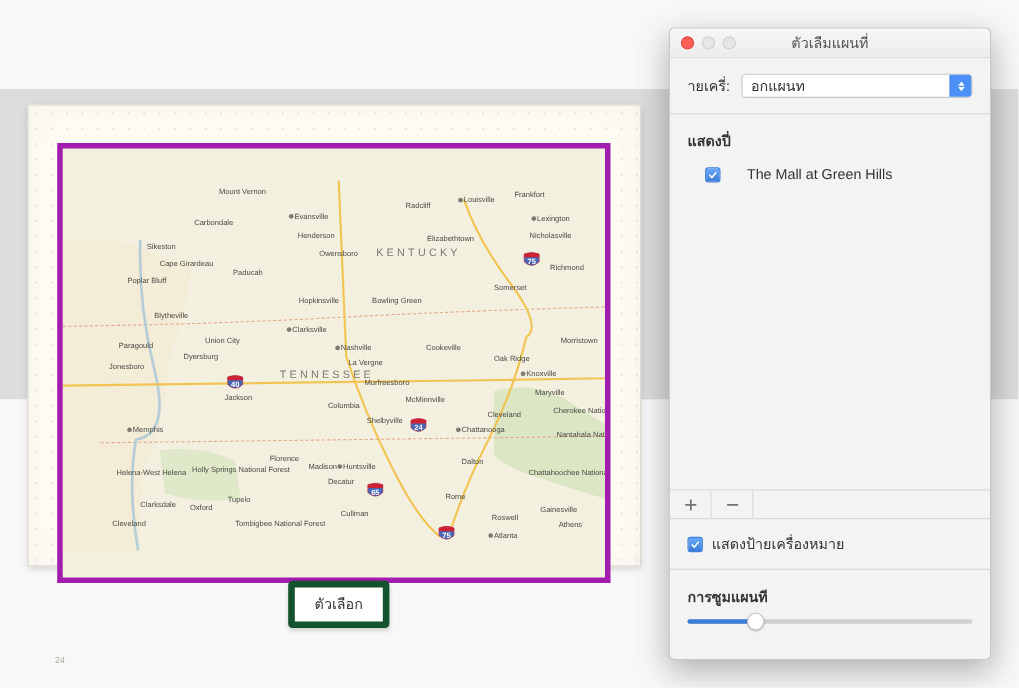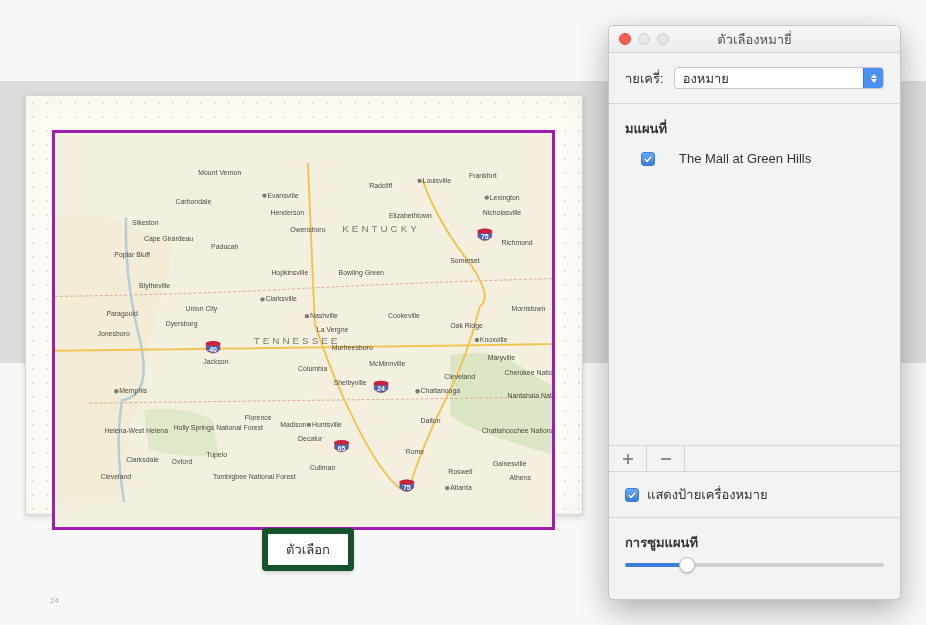--- a/index.html
+++ b/index.html
@@ -30,21 +30,21 @@
       box-shadow: 0 2px 6px rgba(0,0,0,0.15), inset 0 0 30px rgba(0,0,0,0.03);
       background-image: radial-gradient(circle, #e8e5da 1px, transparent 1px);
       background-size: 14px 14px;
     }
     .map-frame {
       position: absolute;
       left: 52px;
       top: 130px;
       width: 503px;
       height: 400px;
-      border: 3px solid #a21caf;
+      border: 5px solid #a21caf;
       background: #f4f0e0;
       overflow: hidden;
     }
     .map-svg {
       width: 100%;
       height: 100%;
       display: block;
     }
     .state-label {
       font-size: 10px;
@@ -365,35 +365,35 @@
 
 <button class="options-button">ตัวเลือก</button>
 
 <div class="panel">
   <div class="titlebar">
     <div class="traffic-lights">
       <div class="tl tl-close"></div>
       <div class="tl tl-min"></div>
       <div class="tl tl-max"></div>
     </div>
-    <div class="titlebar-title">ตัวเลืองหมายี่</div>
+    <div class="titlebar-title">ตัวเลืมแผนที่</div>
   </div>
   <div class="panel-body">
     <div class="row-map">
       <span class="row-map-label">ายเครี่:</span>
       <div class="select">
-        <span>องหมาย</span>
+        <span>อกแผนท</span>
         <div class="select-caret">
           <div class="caret-up"></div>
           <div class="caret-down"></div>
         </div>
       </div>
     </div>
     <div class="divider"></div>
-    <div class="section-title">มแผนที่</div>
+    <div class="section-title">แสดงปี่</div>
     <div class="places-area">
       <div class="place-item">
         <div class="checkbox checked">
           <svg class="checkmark" viewBox="0 0 10 10">
               <path d="M1 5 L4 8 L9 2" stroke="#fff" stroke-width="1.8" fill="none"></path>
             </svg>
         </div>
         <span class="place-label">The Mall at Green Hills</span>
       </div>
     </div>

